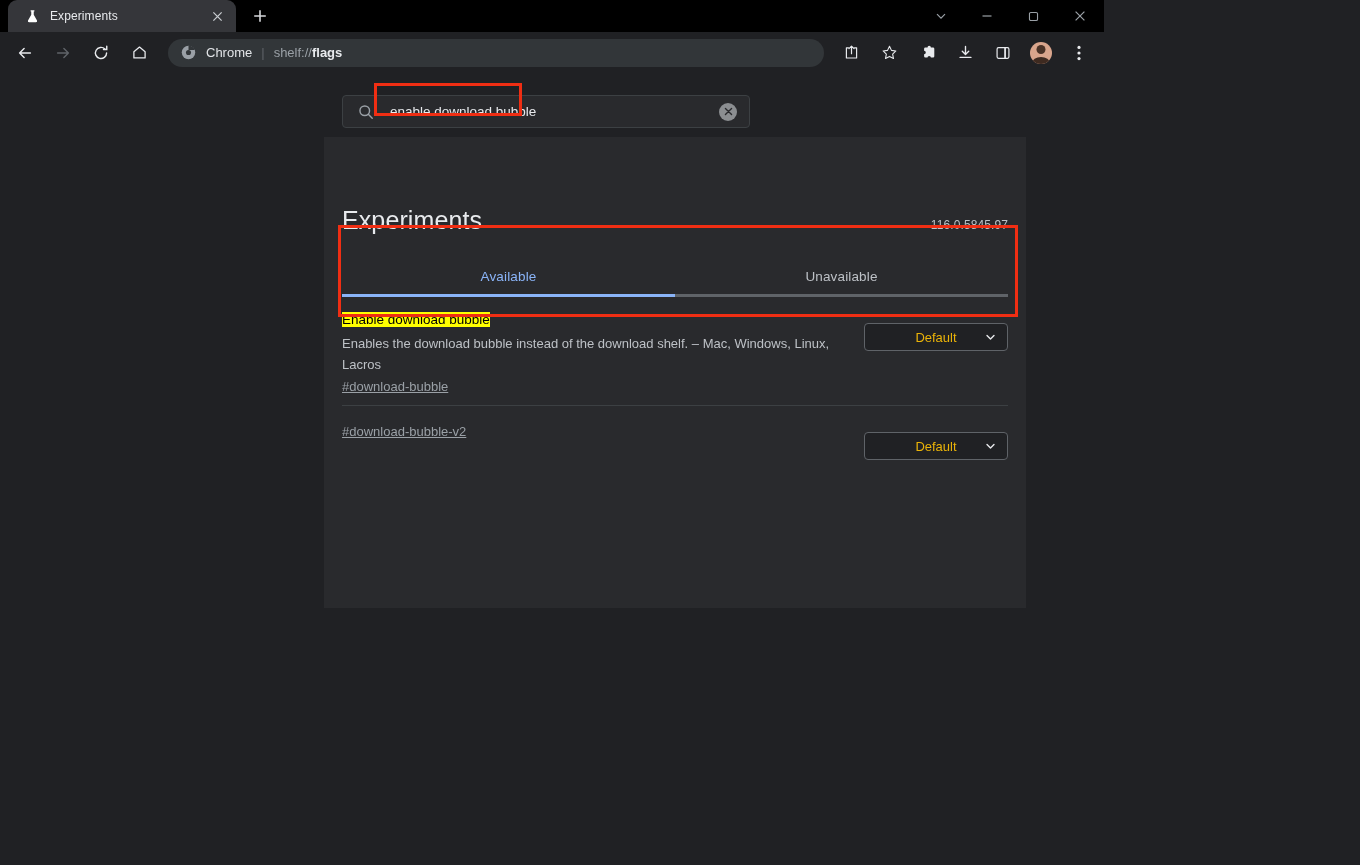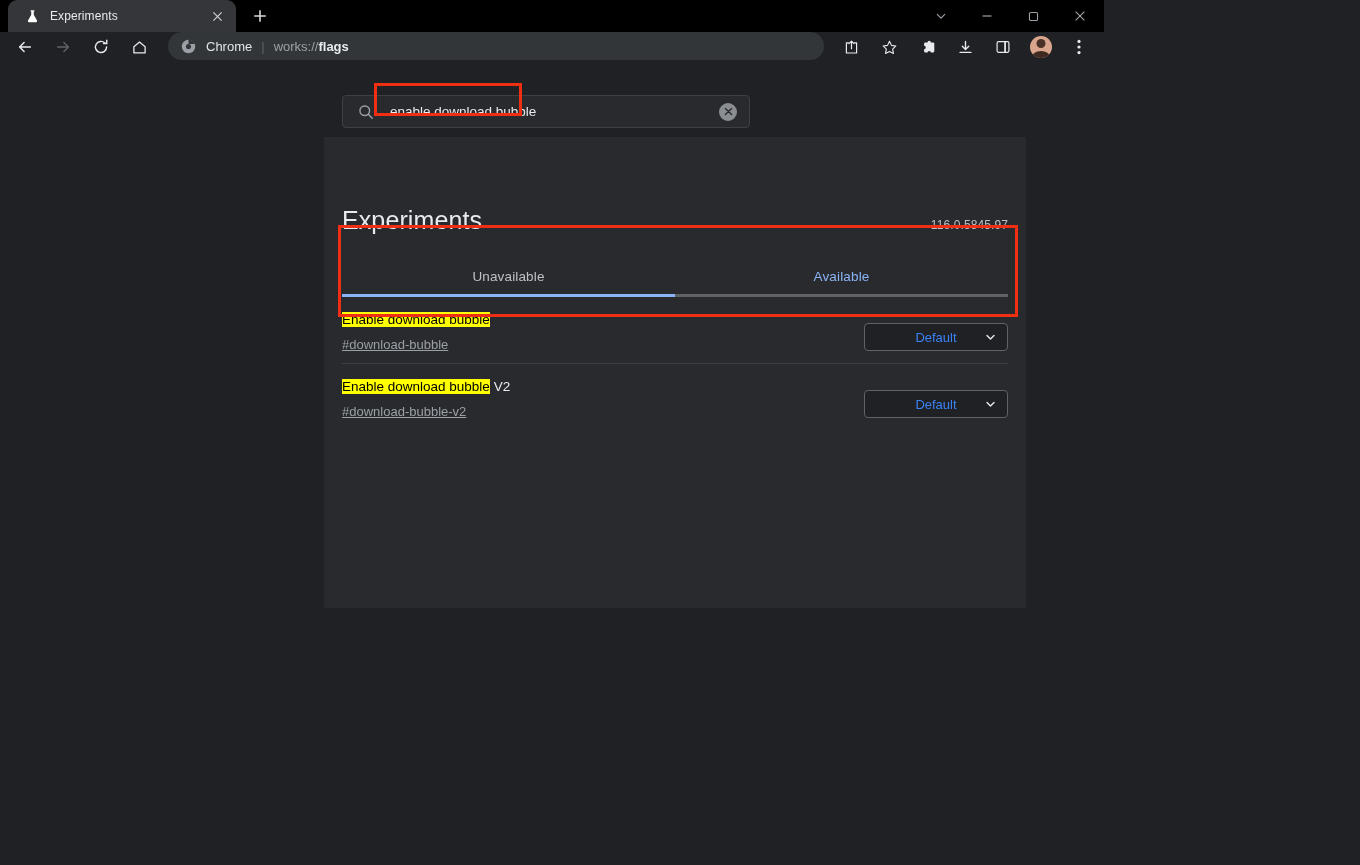--- a/index.html
+++ b/index.html
@@ -102,21 +102,21 @@
     color: #9aa0a6;
   }
 
   .win-btn.close-win { width: 48px; }
 
   
   .toolbar {
     height: 41px;
     background: #202124;
     display: flex;
-    align-items: flex-start;
+    align-items: center;
     padding: 0 6px;
   }
 
   .tb-btn {
     width: 30px;
     height: 30px;
     margin: 0 4px;
     display: flex;
     align-items: center;
     justify-content: center;
@@ -391,21 +391,21 @@
     flex: 0 0 144px;
     padding-top: 12px;
   }
 
   .flag-select {
     width: 144px;
     height: 28px;
     background: #202124;
     border: 1px solid #5f6368;
     border-radius: 4px;
-    color: #3b82f6;
+    color: #eab308;
     font-size: 13px;
     font-family: "Liberation Sans", sans-serif;
     display: flex;
     align-items: center;
     justify-content: center;
     position: relative;
     cursor: pointer;
   }
 
   .flag-select .caret {
@@ -521,21 +521,21 @@
     <div class="omnibox">
       <span class="omnibox-icon">
         <svg width="15" height="15" viewBox="0 0 20 20">
           <circle cx="10" cy="10" r="9" fill="#9aa0a6"></circle>
           <circle cx="10" cy="10" r="3.4" fill="#323639"></circle>
           <path d="M10 6.6 H18.4 A9 9 0 0 0 10 1 Z" fill="#323639"></path>
         </svg>
       </span>
       <span class="omnibox-chip">Chrome</span>
       <span class="omnibox-sep">|</span>
-      <span class="omnibox-url"><span>works://</span><b>flags</b></span>
+      <span class="omnibox-url"><span>shelf://</span><b>flags</b></span>
     </div>
 
     <div class="toolbar-right">
 
       <div class="tb-btn">
         <svg width="17" height="17" viewBox="0 0 20 20" stroke="currentColor" stroke-width="1.4" fill="none" stroke-linecap="round" stroke-linejoin="round">
           <path d="M6.5 4.5 H4 V16.5 H16 V4.5 H13.5"></path>
           <path d="M10 2.5 V11.5 M7 5.5 L10 2.5 L13 5.5"></path>
         </svg>
       </div>
@@ -601,47 +601,47 @@
     <div class="reset-all-btn">Reset all</div>
 
     <div class="content-panel">
 
       <div class="exp-header">
         <div class="exp-title">Experiments</div>
         <div class="exp-version">116.0.5845.97</div>
       </div>
 
       <div class="tabs-row">
+        <div class="exp-tab active">Available</div>
         <div class="exp-tab">Unavailable</div>
-        <div class="exp-tab active">Available</div>
       </div>
       <div class="tab-underline"></div>
 
       <div class="flags-list">
 
         <div class="flag-row">
           <div class="flag-main">
             <div class="flag-title"><span class="hl">Enable download bubble</span><span></span></div>
+            <div class="flag-desc">Enables the download bubble instead of the download shelf. – Mac, Windows, Linux, Lacros</div>
             <a class="flag-permalink" href="#">#download-bubble</a>
           </div>
           <div class="flag-select-wrap">
             <div class="flag-select">
               <span>Default</span>
               <span class="caret">
                 <svg width="11" height="11" viewBox="0 0 12 12" stroke="currentColor" stroke-width="1.5" fill="none" stroke-linecap="round" stroke-linejoin="round">
                   <path d="M2.2 4.4 L6 8.2 L9.8 4.4"></path>
                 </svg>
               </span>
             </div>
           </div>
         </div>
 
         <div class="flag-row">
           <div class="flag-main">
-            <div class="flag-title"><span class="hl">Enable download bubble</span><span> V2</span></div>
             <a class="flag-permalink" href="#">#download-bubble-v2</a>
           </div>
           <div class="flag-select-wrap">
             <div class="flag-select">
               <span>Default</span>
               <span class="caret">
                 <svg width="11" height="11" viewBox="0 0 12 12" stroke="currentColor" stroke-width="1.5" fill="none" stroke-linecap="round" stroke-linejoin="round">
                   <path d="M2.2 4.4 L6 8.2 L9.8 4.4"></path>
                 </svg>
               </span>

